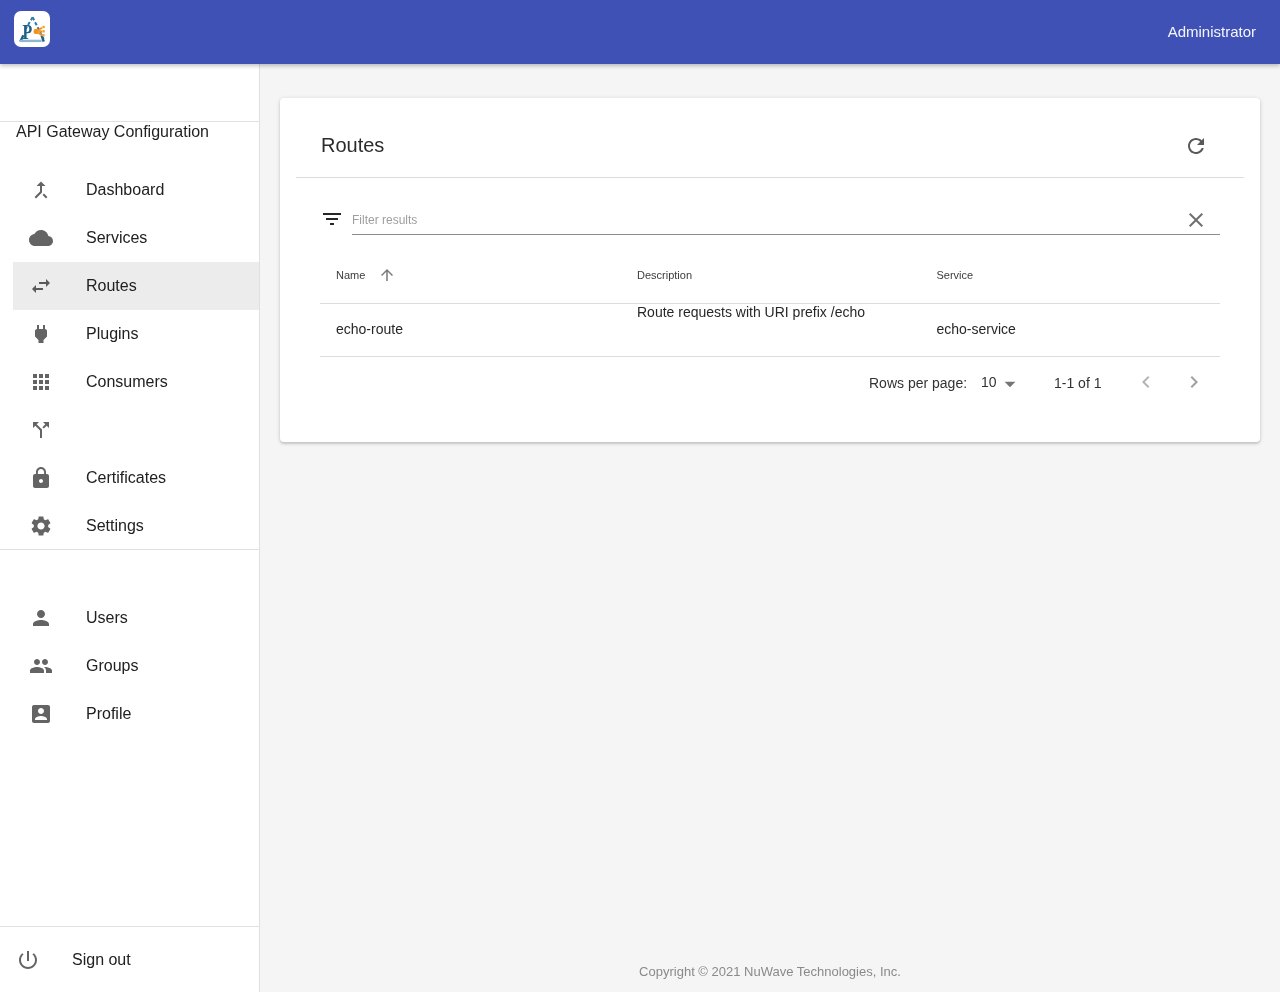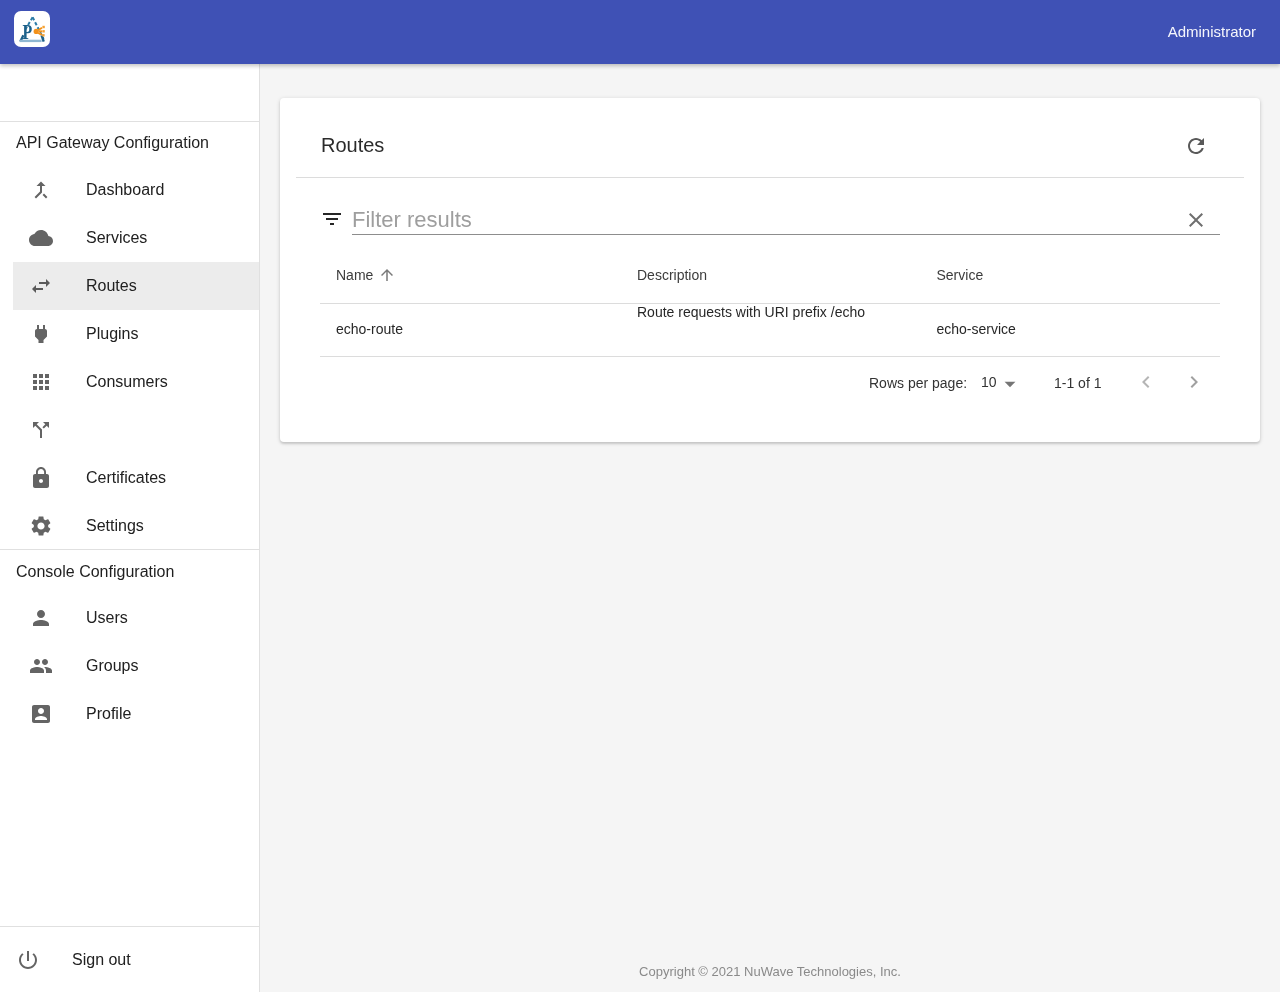--- a/index.html
+++ b/index.html
@@ -21,24 +21,24 @@
 .nav.top .t{left:72px}
 .sect{position:absolute;left:16px;height:48px;line-height:48px;font-size:16px;color:#1f1f1f}
 .sdiv{position:absolute;left:0;width:259px;height:1px;background:#e0e0e0}
 #selrow{position:absolute;left:13px;top:198px;width:246px;height:48px;background:#ececec}
 
 #card{position:absolute;left:280px;top:98px;width:980px;height:344px;background:#fff;border-radius:4px;box-shadow:0 2px 2px rgba(0,0,0,.1),0 1px 4px rgba(0,0,0,.16)}
 #cardtitle{position:absolute;left:41px;top:36px;font-size:20px;color:#2b2b2b}
 #refresh{position:absolute;left:904px;top:36px}
 .cdiv{position:absolute;background:#dcdcdc;height:1px}
 #filtericon{position:absolute;left:40px;top:109px}
-#placeholder{position:absolute;left:72px;top:111px;height:22px;line-height:22px;font-size:22px;color:#9e9e9e}
+#placeholder{position:absolute;left:72px;top:111px;height:22px;line-height:22px;font-size:12px;color:#9e9e9e}
 #underline{position:absolute;left:72px;top:136px;width:868px;height:1px;background:#8d8d8d}
 #clearx{position:absolute;left:904px;top:110px}
-.hcell{position:absolute;font-size:14px;color:#3c3c3c;height:20px;line-height:20px}
+.hcell{position:absolute;font-size:11px;color:#3c3c3c;height:20px;line-height:20px}
 .cell{position:absolute;font-size:14px;color:#272727;height:20px;line-height:20px}
 #sortarrow{position:absolute;left:98px;top:167.5px}
 
 .pg{position:absolute;font-size:14px;color:#333;height:20px;line-height:20px}
 
 #footer{position:absolute;left:260px;top:964px;width:1020px;text-align:center;font-size:13px;color:#8a8a8a}
 </style>
 </head>
 <body>
 <div id="topbar">
@@ -60,21 +60,21 @@
       <path d="M24.2 21.9 L27.9 23.9" stroke="#f39119" stroke-width="1.8"></path>
       <rect x="28.2" y="23.1" width="2.4" height="2.4" fill="#f6a233"></rect>
     </svg>
   </div>
   <div id="admin">Administrator</div>
 </div>
 
 <div id="sidebar">
   <div id="selrow"></div>
   <div class="sdiv" style="top:57px"></div>
-  <div class="sect" style="top:55px">API Gateway Configuration</div>
+  <div class="sect" style="top:44px">API Gateway Configuration</div>
   <div class="nav" style="top:102px">
     <svg width="24" height="24" viewBox="0 0 24 24" fill="#646464">
         <path d="M17 20.41 18.41 19 15 15.59 13.59 17l3.41 3.41zM7.5 8H11v5.59L5.59 19 7 20.41l6-6V8h3.5L12 3.5 7.5 8z"></path>
       </svg>
     <span class="t">Dashboard</span>
   </div>
   <div class="nav" style="top:150px">
     <svg width="24" height="24" viewBox="0 0 24 24" fill="#646464">
         <path d="M19.35 10.04C18.67 6.59 15.64 4 12 4 9.11 4 6.6 5.64 5.35 8.04 2.34 8.36 0 10.91 0 14c0 3.31 2.69 6 6 6h13c2.76 0 5-2.24 5-5 0-2.64-2.05-4.78-4.65-4.96z"></path>
       </svg>
@@ -109,21 +109,20 @@
       </svg>
     <span class="t">Certificates</span>
   </div>
   <div class="nav" style="top:438px">
     <svg width="24" height="24" viewBox="0 0 24 24" fill="#646464">
         <path d="M19.14 12.94c.04-.3.06-.61.06-.94 0-.32-.02-.64-.07-.94l2.03-1.58c.18-.14.23-.41.12-.61l-1.92-3.32c-.12-.22-.37-.29-.59-.22l-2.39.96c-.5-.38-1.03-.7-1.62-.94l-.36-2.54c-.04-.24-.24-.41-.48-.41h-3.84c-.24 0-.43.17-.47.41l-.36 2.54c-.59.24-1.13.57-1.62.94l-2.39-.96c-.22-.08-.47 0-.59.22L2.74 8.87c-.12.21-.08.47.12.61l2.03 1.58c-.05.3-.09.63-.09.94s.02.64.07.94l-2.03 1.58c-.18.14-.23.41-.12.61l1.92 3.32c.12.22.37.29.59.22l2.39-.96c.5.38 1.03.7 1.62.94l.36 2.54c.05.24.24.41.48.41h3.84c.24 0 .44-.17.47-.41l.36-2.54c.59-.24 1.13-.56 1.62-.94l2.39.96c.22.08.47 0 .59-.22l1.92-3.32c.12-.22.07-.47-.12-.61l-2.01-1.58zM12 15.6c-1.98 0-3.6-1.62-3.6-3.6s1.62-3.6 3.6-3.6 3.6 1.62 3.6 3.6-1.62 3.6-3.6 3.6z"></path>
       </svg>
     <span class="t">Settings</span>
   </div>
   <div class="sdiv" style="top:485px"></div>
-  <div class="sect" style="top:484px">Console Configuration</div>
   <div class="nav" style="top:530px">
     <svg width="24" height="24" viewBox="0 0 24 24" fill="#646464">
         <path d="M12 12c2.21 0 4-1.79 4-4s-1.79-4-4-4-4 1.79-4 4 1.79 4 4 4zm0 2c-2.67 0-8 1.34-8 4v2h16v-2c0-2.66-5.33-4-8-4z"></path>
       </svg>
     <span class="t">Users</span>
   </div>
   <div class="nav" style="top:626px">
     <svg width="24" height="24" viewBox="0 0 24 24" fill="#646464">
         <path d="M3 5v14c0 1.1.9 2 2 2h14c1.1 0 2-.9 2-2V5c0-1.1-.9-2-2-2H5c-1.1 0-2 .9-2 2zm12 4c0 1.66-1.34 3-3 3s-3-1.34-3-3 1.34-3 3-3 3 1.34 3 3zm-9 8c0-2 4-3.1 6-3.1s6 1.1 6 3.1v1H6v-1z"></path>
       </svg>

